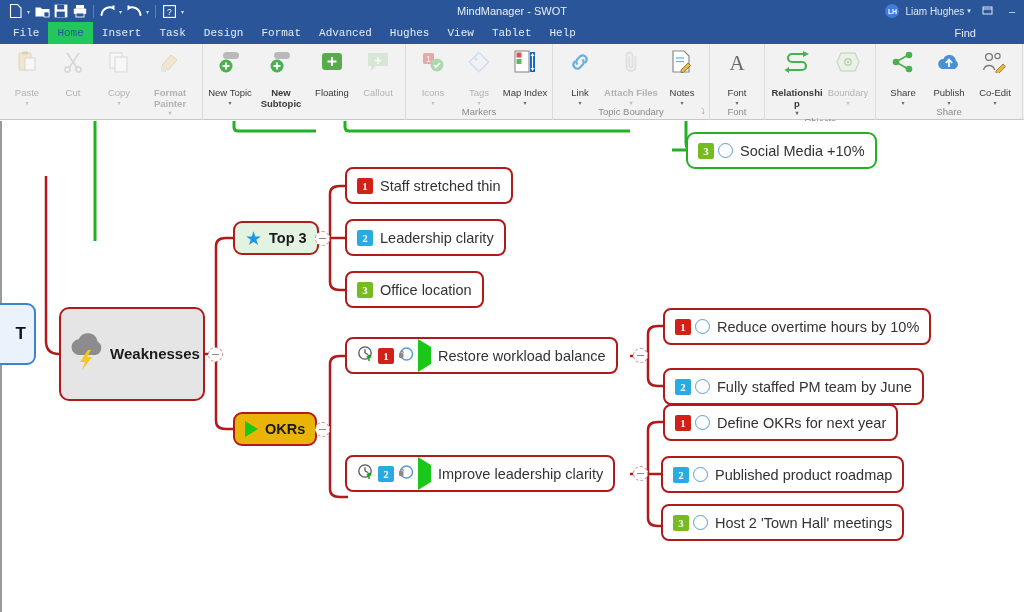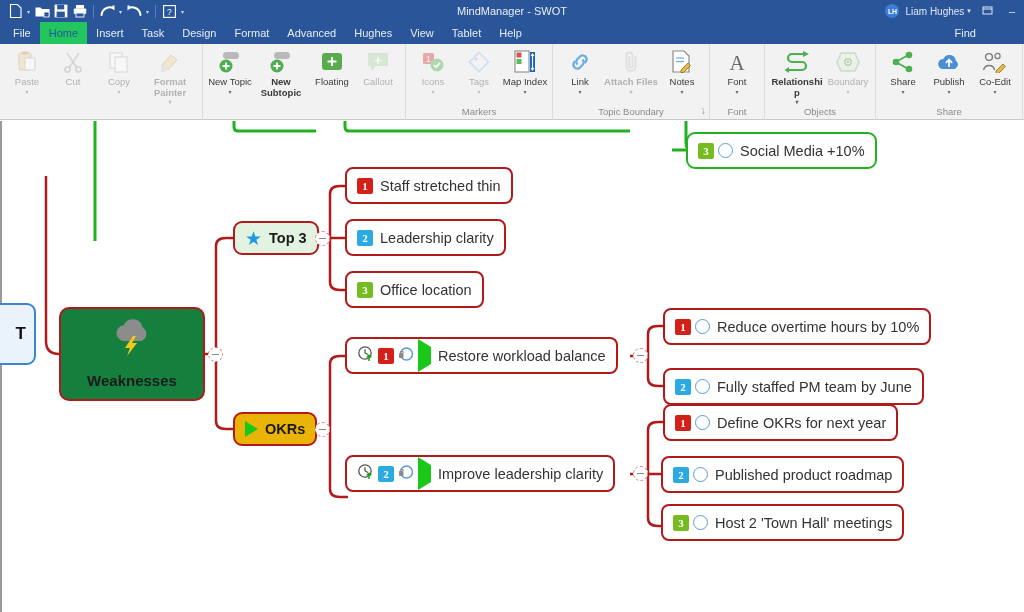--- a/index.html
+++ b/index.html
@@ -50,21 +50,21 @@
 
   
   .ribbon-tabs {
     position: absolute; top: 22px; left: 0;
     width: 1024px; height: 22px;
     background: #2a5699;
   }
   .tabs-inner { display: flex; align-items: stretch; height: 22px; padding-left: 4px; }
   .tab {
     padding: 0 9px; height: 22px; line-height: 22px;
-    font-size: 11px; color: #e4ecf7; cursor: pointer; white-space: nowrap;
+    font-size: 11px; color: #e4ecf7; cursor: pointer; white-space: nowrap; font-family: Liberation Mono, monospace;
   }
   .tab.active { background: #22c55e; color: #2a5699; text-align: right; }
   .find-link {
     position: absolute; right: 48px; top: 0; height: 22px; line-height: 22px;
     font-size: 11px; color: #e4ecf7; cursor: pointer;
   }
 
   
   .ribbon {
     position: absolute; top: 44px; left: 0;
@@ -84,21 +84,21 @@
 
   .rbtn {
     width: 46px; min-height: 54px;
     display: flex; flex-direction: column; align-items: center;
     cursor: pointer; padding-top: 2px;
   }
   .rbtn.wide { width: 56px; font-weight: bold; }
   .rbtn-ico { height: 26px; display: flex; align-items: center; justify-content: center; }
   .rbtn-txt {
     font-size: 9.5px; color: #3a3a3a; text-align: center; line-height: 10.5px;
-    margin-top: 2px; width: 100%; word-wrap: break-word;
+    margin-top: 13px; width: 100%; word-wrap: break-word;
   }
   .rbtn.disabled .rbtn-txt { color: #b2b2b2; }
   .rbtn-caret { font-size: 6px; color: #6a6a6a; line-height: 6px; margin-top: 1px; }
   .rbtn.disabled .rbtn-caret { color: #c0c0c0; }
 
   
   .canvas {
     position: absolute; top: 121px; left: 0;
     width: 1024px; height: 491px;
     background: #ffffff;
@@ -124,22 +124,22 @@
 
   .node.green-border { border-color: #21b121; border-radius: 9px; }
   .node.chip {
     border-radius: 9px; border-width: 2.5px;
   }
   .node.chip .label { font-weight: bold; font-size: 14.5px; color: #1a1a1a; }
   .node.mint { background: #e2f3e2; }
   .node.whitechip { background: #eab308; }
 
   .node.central {
-    flex-direction: column; justify-content: space-between;
-    background: #15803d; border: 2.5px solid #b11a1a; border-radius: 10px;
+    justify-content: center;
+    background: #e5e5e5; border: 2.5px solid #b11a1a; border-radius: 10px;
     padding: 8px 0 10px 0;
   }
   .node.central .label { font-weight: bold; font-size: 15px; color: #1a1a1a; }
 
   .node.rootclip {
     background: #eaf2fb; border: 2.5px solid #3c85cc; border-radius: 9px;
   }
   .node.rootclip .label { font-weight: bold; font-size: 17px; color: #111; }
 
   

